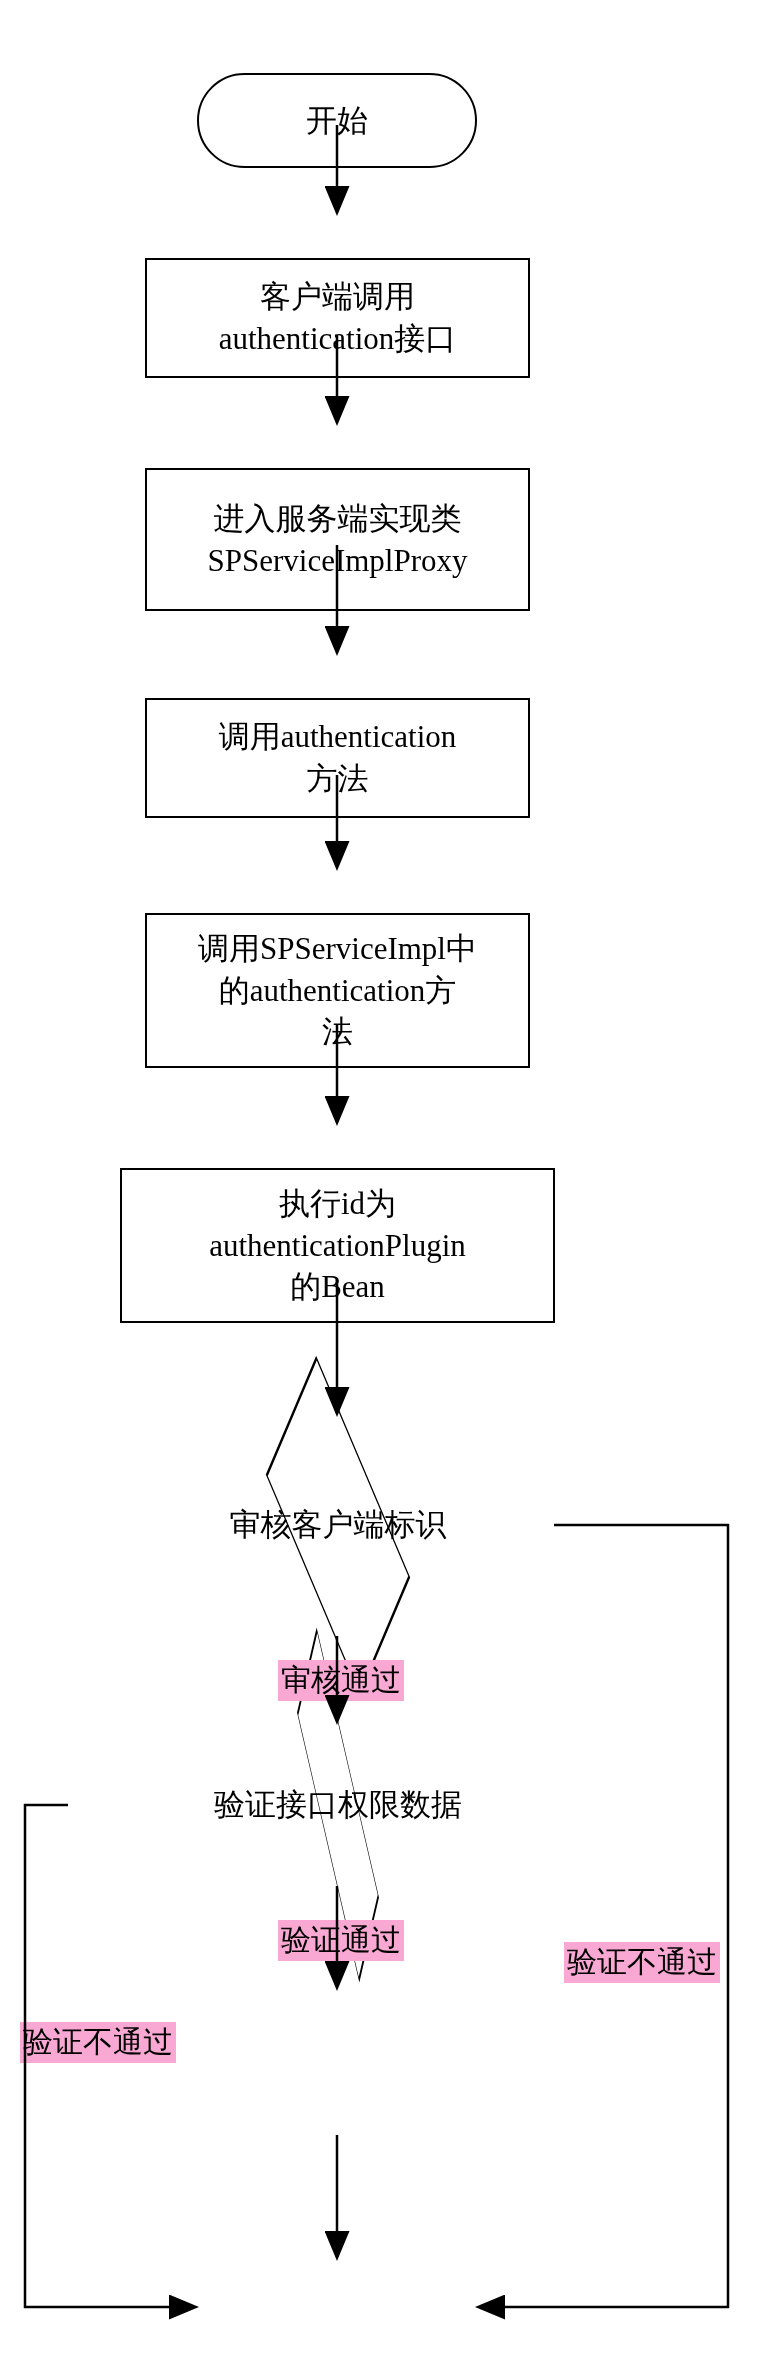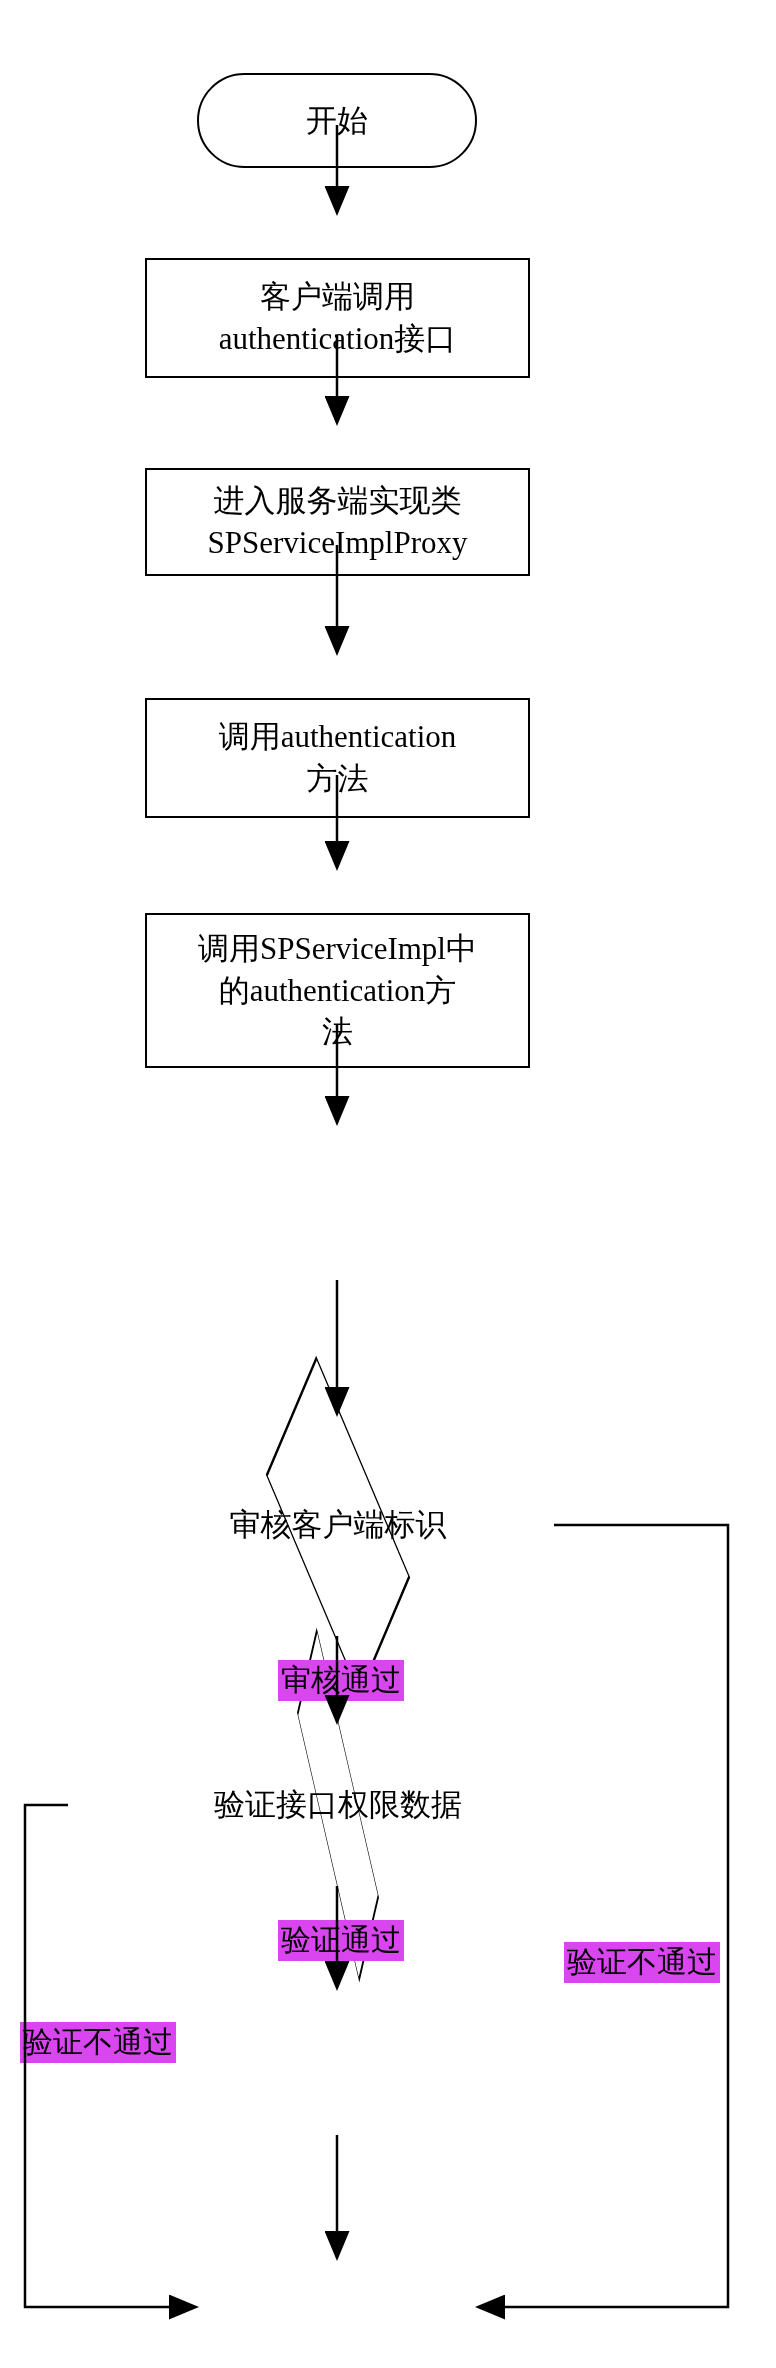--- a/index.html
+++ b/index.html
@@ -52,21 +52,21 @@
     align-items: center;
     justify-content: center;
     text-align: center;
     font-size: 31px;
     line-height: 1.35;
     pointer-events: none;
   }
   .edge-label {
     position: absolute;
     font-size: 30px;
-    background: #d946ef;
+    background: #f9a8d4;
     padding: 0 3px;
     white-space: nowrap;
   }
   svg.arrows {
     position: absolute;
     top: 0; left: 0;
     width: 776px;
     height: 2368px;
     pointer-events: none;
   }
@@ -78,36 +78,41 @@
 
   <div class="node terminal" style="left:197px; top:30px; width:280px; height:95px;">
     <span>开始</span>
   </div>
 
   <div class="node process" style="left:145px; top:215px; width:385px; height:120px; white-space:pre-line;">
     <span>客户端调用
 authentication接口</span>
   </div>
 
-  <div class="node process" style="left:145px; top:425px; width:385px; height:108px; white-space:pre-line;">
+  <div class="node process" style="left:145px; top:425px; width:385px; height:143px; white-space:pre-line;">
     <span>进入服务端实现类
 SPServiceImplProxy</span>
   </div>
 
   <div class="node process" style="left:145px; top:655px; width:385px; height:120px; white-space:pre-line;">
     <span>调用authentication
 方法</span>
   </div>
 
   <div class="node process" style="left:145px; top:870px; width:385px; height:155px; white-space:pre-line;">
     <span>调用SPServiceImpl中
 的authentication方
 法</span>
   </div>
 
+  <div class="node process" style="left:120px; top:1125px; width:435px; height:155px; white-space:pre-line;">
+    <span>执行id为
+authenticationPlugin
+的Bean</span>
+  </div>
 
   <div class="decision-wrap" style="left:62px; top:1720px; width:552px; height:170px;">
     <div class="decision" style="left:210px; top:19px; width:132px; height:132px;
          transform: rotate(45deg) skew(32deg,32deg) scale(1.78,0.56);">
     </div>
     <div class="decision-label" style="left:0; top:0; width:552px; height:170px;">
       <span>验证接口权限数据</span>
     </div>
   </div>
 

